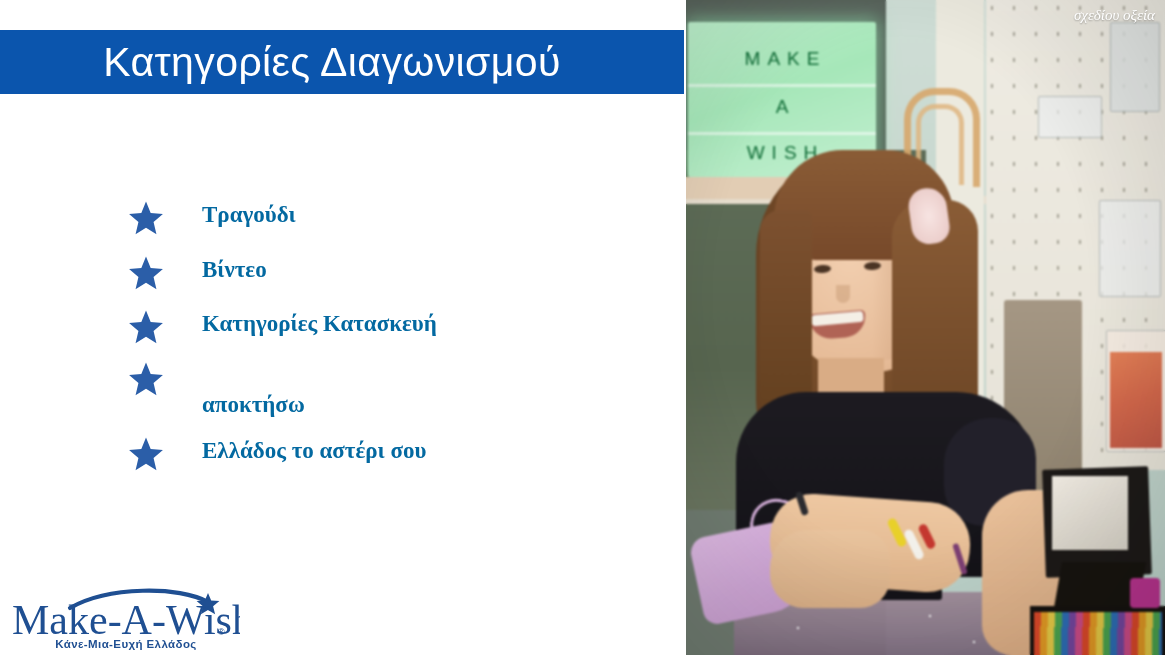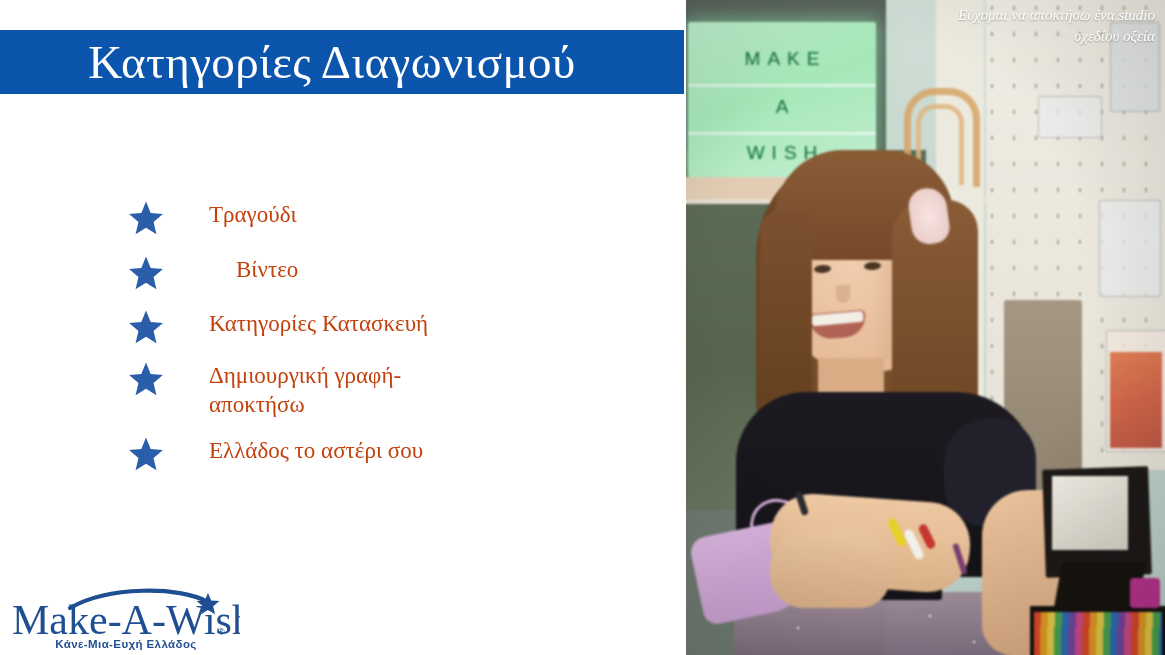--- a/index.html
+++ b/index.html
@@ -30,22 +30,22 @@
   }
   #title-text {
     position: absolute;
     left: 0;
     top: 0;
     width: 664px;
     height: 64px;
     line-height: 64px;
     text-align: center;
     color: #ffffff;
-    font-family: Liberation Serif, serif;
-    font-size: 47px;
+    font-family: Liberation Sans, sans-serif;
+    font-size: 41px;
     font-weight: 400;
     letter-spacing: 0.4px;
     white-space: nowrap;
   }
 
   
   #bullet-list {
     position: absolute;
     left: 128px;
     top: 198px;
@@ -59,30 +59,29 @@
   .bullet-row.wrap-row { margin-bottom: 20px; }
   .star-icon {
     flex: 0 0 auto;
     width: 36px;
     height: 36px;
     margin-right: 38px;
     margin-top: 2px;
   }
   .star-icon svg { display: block; width: 36px; height: 36px; }
   .bullet-label {
-    color: #c2410c;
+    color: #0369a1;
     font-family: "Liberation Serif", "DejaVu Serif", serif;
     font-size: 23px;
-    font-weight: normal;
+    font-weight: bold;
     line-height: 1.26;
     padding-top: 3px;
-    margin-left: 7px;
   }
   .bullet-row.r0 { margin-bottom: 17px; }
-  .bullet-row.r1 { margin-bottom: 16px; gap: 27px; }
+  .bullet-row.r1 { margin-bottom: 16px; }
   .bullet-row.r2 { margin-bottom: 14px; }
   .bullet-row.r3 { margin-bottom: 14px; }
 
   
   #logo {
     position: absolute;
     left: 12px;
     top: 588px;
     width: 228px;
     height: 62px;
@@ -440,21 +439,21 @@
       <span class="bullet-label">Κατηγορίες Κατασκευή</span>
     </div>
 
     <div class="bullet-row r3 wrap-row">
       <span class="star-icon">
         <svg viewBox="0 0 100 100" aria-hidden="true">
           <path d="M50 4 L63 36 L97 39 L71 61 L79 95 L50 77 L21 95 L29 61 L3 39 L37 36 Z" fill="#2b5ea8"></path>
         </svg>
       </span>
       <span class="bullet-label">
-        <span>Δημιουργική γραφή-</span><br>
+        <br>
         <span>αποκτήσω</span>
       </span>
     </div>
 
     <div class="bullet-row r4">
       <span class="star-icon">
         <svg viewBox="0 0 100 100" aria-hidden="true">
           <path d="M50 4 L63 36 L97 39 L71 61 L79 95 L50 77 L21 95 L29 61 L3 39 L37 36 Z" fill="#2b5ea8"></path>
         </svg>
       </span>
@@ -539,17 +538,16 @@
     <div class="easel-leg"></div>
     <div class="pencilbox"></div>
     <div class="pencils"></div>
     <div class="pink-cap"></div>
 
     <div class="photo-blur"></div>
     <div class="photo-vignette"></div>
   </div>
 
   <div id="photo-caption">
-    <span class="cap-line">Εύχομαι να αποκτήσω ένα studio</span>
     <span class="cap-line">σχεδίου οξεία</span>
   </div>
 
 </div>
 
 </body></html>

